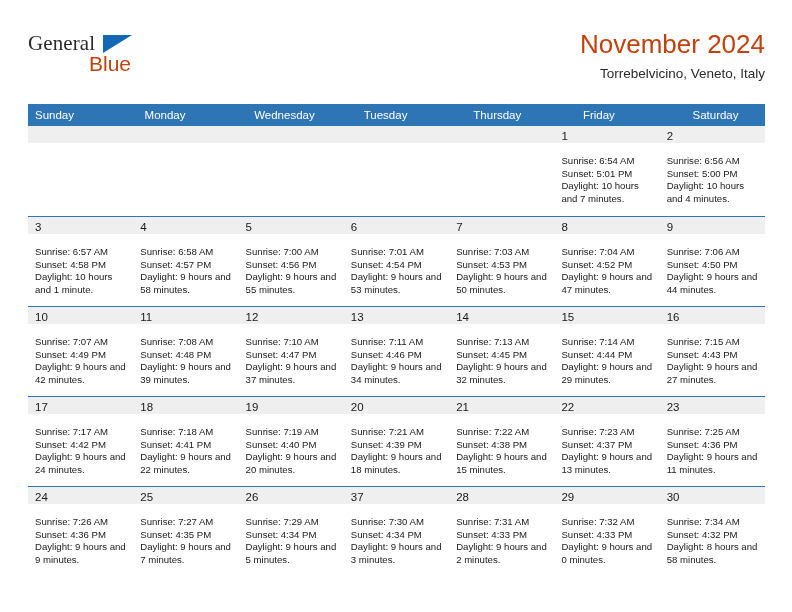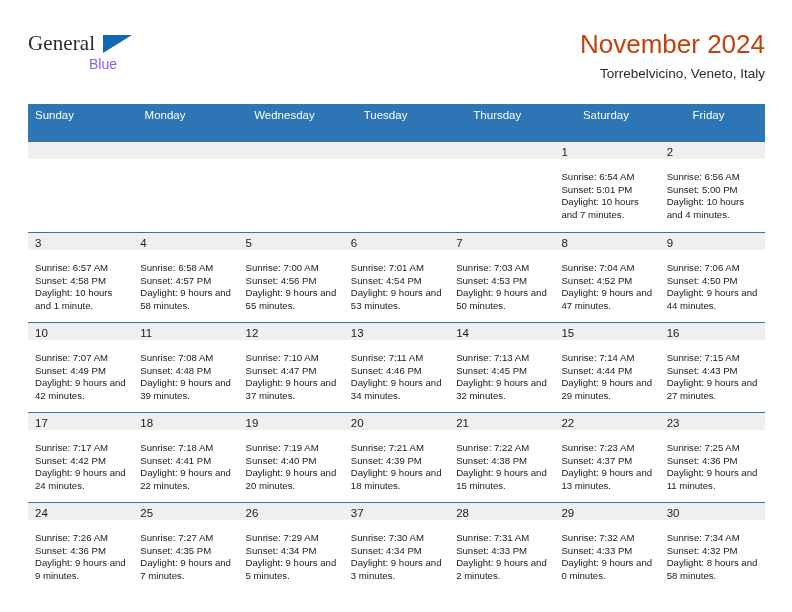--- a/index.html
+++ b/index.html
@@ -52,22 +52,22 @@
     top: 3px;
     width: 0;
     height: 0;
     border-left: 29px solid #1268b3;
     border-bottom: 18px solid transparent;
   }
   .logo-blue {
     position: absolute;
     left: 61px;
     top: 21px;
-    font-size: 14px;
-    color: #8b5cf6;
+    font-size: 21px;
+    color: #c2410c;
     line-height: 22px;
     text-align: right;
   }
 
   .title-block {
     position: absolute;
     right: 0;
     top: 0;
     text-align: right;
   }
@@ -90,21 +90,21 @@
   
   .calendar {
     position: absolute;
     left: 28px;
     top: 104px;
     width: 737px;
   }
   .weekday-row {
     display: flex;
     background: #2e75b6;
-    height: 38px;
+    height: 22px;
     gap: 30px;
   }
   .weekday {
     flex: 1 1 0;
     color: #ffffff;
     font-size: 11.5px;
     line-height: 22px;
     padding-left: 7px;
     box-sizing: border-box;
     white-space: nowrap;
@@ -175,22 +175,22 @@
   </div>
 
   <div class="calendar">
 
     <div class="weekday-row">
       <div class="weekday">Sunday</div>
       <div class="weekday">Monday</div>
       <div class="weekday">Wednesday</div>
       <div class="weekday">Tuesday</div>
       <div class="weekday">Thursday</div>
+      <div class="weekday">Friday</div>
       <div class="weekday">Saturday</div>
-      <div class="weekday">Friday</div>
     </div>
 
     <div id="weeks-container">
         <div class="week-row first">
           <div class="day-cell empty">
             <div class="day-head"><span class="day-num"></span></div>
           </div>
           <div class="day-cell empty">
             <div class="day-head"><span class="day-num"></span></div>
           </div>

